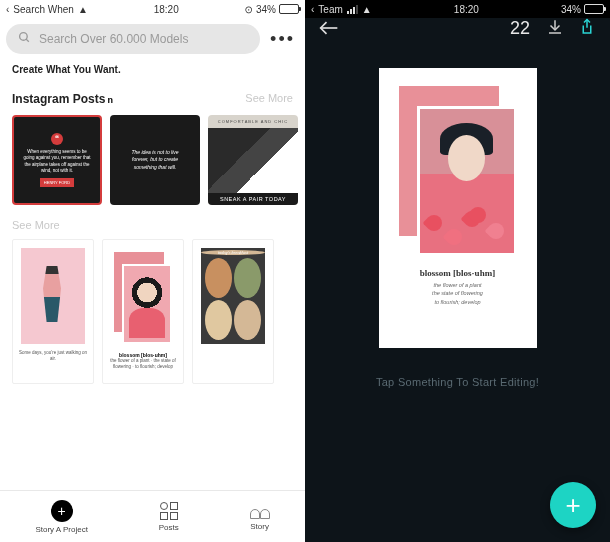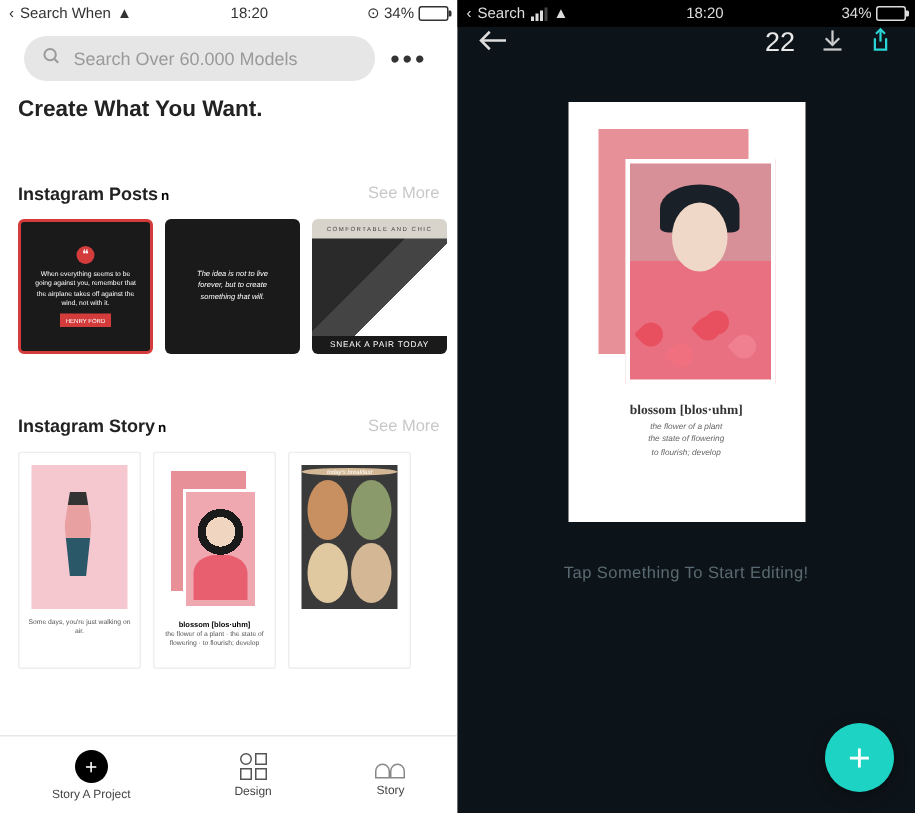--- a/index.html
+++ b/index.html
@@ -15,25 +15,25 @@
 .left .status { background: #fff; color: #333; }
 .right .status { background: #000; color: #ddd; }
 .sig-bars { display: inline-flex; align-items: flex-end; gap: 1px; }
 .sig-bars i { width: 2px; background: currentColor; display: block; }
 .sig-bars i:nth-child(1){height:3px}.sig-bars i:nth-child(2){height:5px}.sig-bars i:nth-child(3){height:7px}.sig-bars i:nth-child(4){height:9px;opacity:.3}
 .batt { width: 20px; height: 10px; border: 1px solid currentColor; border-radius: 2px; position: relative; }
 .batt::after { content:""; position:absolute; right:-3px; top:2px; width:2px; height:4px; background:currentColor; border-radius:0 1px 1px 0; }
 .batt-fill { height:100%; background: currentColor; }
 
 
-.search-row { display:flex; align-items:center; padding:6px 16px; gap:6px; }
+.search-row { display:flex; align-items:center; padding:6px 6px; gap:6px; }
 .search-pill { flex:1; background:#e6e6e6; border-radius:18px; height:30px; display:flex; align-items:center; padding:0 12px; color:#9a9a9a; font-size:12px; gap:8px; }
 .more-dots { font-size:18px; letter-spacing:2px; color:#333; padding:0 4px; }
-.headline { font-size:15px; font-weight:600; padding:4px 12px 14px; color:#222; }
-.section-head { display:flex; justify-content:space-between; align-items:center; padding:0 12px 8px;margin-top:25px; }
+.headline { font-size:10px; font-weight:600; padding:4px 12px 14px; color:#222; }
+.section-head { display:flex; justify-content:space-between; align-items:center; padding:0 12px 8px; }
 .section-title { font-size:12px; font-weight:600; color:#222; }
 .badge { font-size:9px; font-weight:700; margin-left:2px; }
 .see-more { font-size:11px; color:#c8c8c8; }
 
 .row { display:flex; gap:8px; padding:0 12px 14px; overflow:hidden; }
 .post-card { width:90px; height:90px; flex-shrink:0; border-radius:4px; overflow:hidden; position:relative; }
 .pc1 { background:#1a1a1a; border:2px solid #d43c3c; padding:8px; display:flex; flex-direction:column; justify-content:center; }
 .pc1-quote { width:12px; height:12px; background:#d43c3c; border-radius:50%; margin:0 auto 4px; display:flex; align-items:center; justify-content:center; color:#fff; font-size:8px; }
 .pc1-text { color:#fff; font-size:4.5px; text-align:center; line-height:1.4; }
 .pc1-btn { background:#d43c3c; color:#fff; font-size:4px; padding:2px 4px; margin:4px auto 0; width:fit-content; }
@@ -146,23 +146,20 @@
       <div class="pc2-text">The idea is not to live forever, but to create something that will.</div>
     </div>
     <div class="post-card pc3">
       <div class="pc3-top">COMFORTABLE AND CHIC</div>
       <div class="pc3-img"></div>
       <div class="pc3-band">SNEAK A PAIR TODAY</div>
     </div>
   </div>
 
   <div class="section-head">
-    <div>
-      <span class="section-title">Instagram Story</span><span class="badge">n</span>
-    </div>
     <span class="see-more">See More</span>
   </div>
   <div class="row">
     <div class="story-card">
       <div class="sc1-img"></div>
       <div class="sc-cap">Some days, you're just walking on air.</div>
     </div>
     <div class="story-card">
       <div class="sc2-stack">
         <div class="sc2-back"></div>
@@ -190,34 +187,34 @@
       <div class="nav-plus">+</div>
       <span>Story A Project</span>
     </div>
     <div class="nav-item">
       <div class="nav-grid">
           <i></i>
           <i></i>
           <i></i>
           <i></i>
         </div>
-      <span>Design</span>
+      <span>Posts</span>
     </div>
     <div class="nav-item">
       <div class="nav-people"></div>
       <span>Story</span>
     </div>
   </div>
 </div>
 
 <div class="phone right">
   <div class="status">
     <div class="status-l">
       <span>‹</span>
-      <span>Search</span>
+      <span>Team</span>
       <span class="sig-bars">
           <i></i>
           <i></i>
           <i></i>
           <i></i>
         </span>
       <span>▲</span>
     </div>
     <span>18:20</span>
     <div class="status-r">

